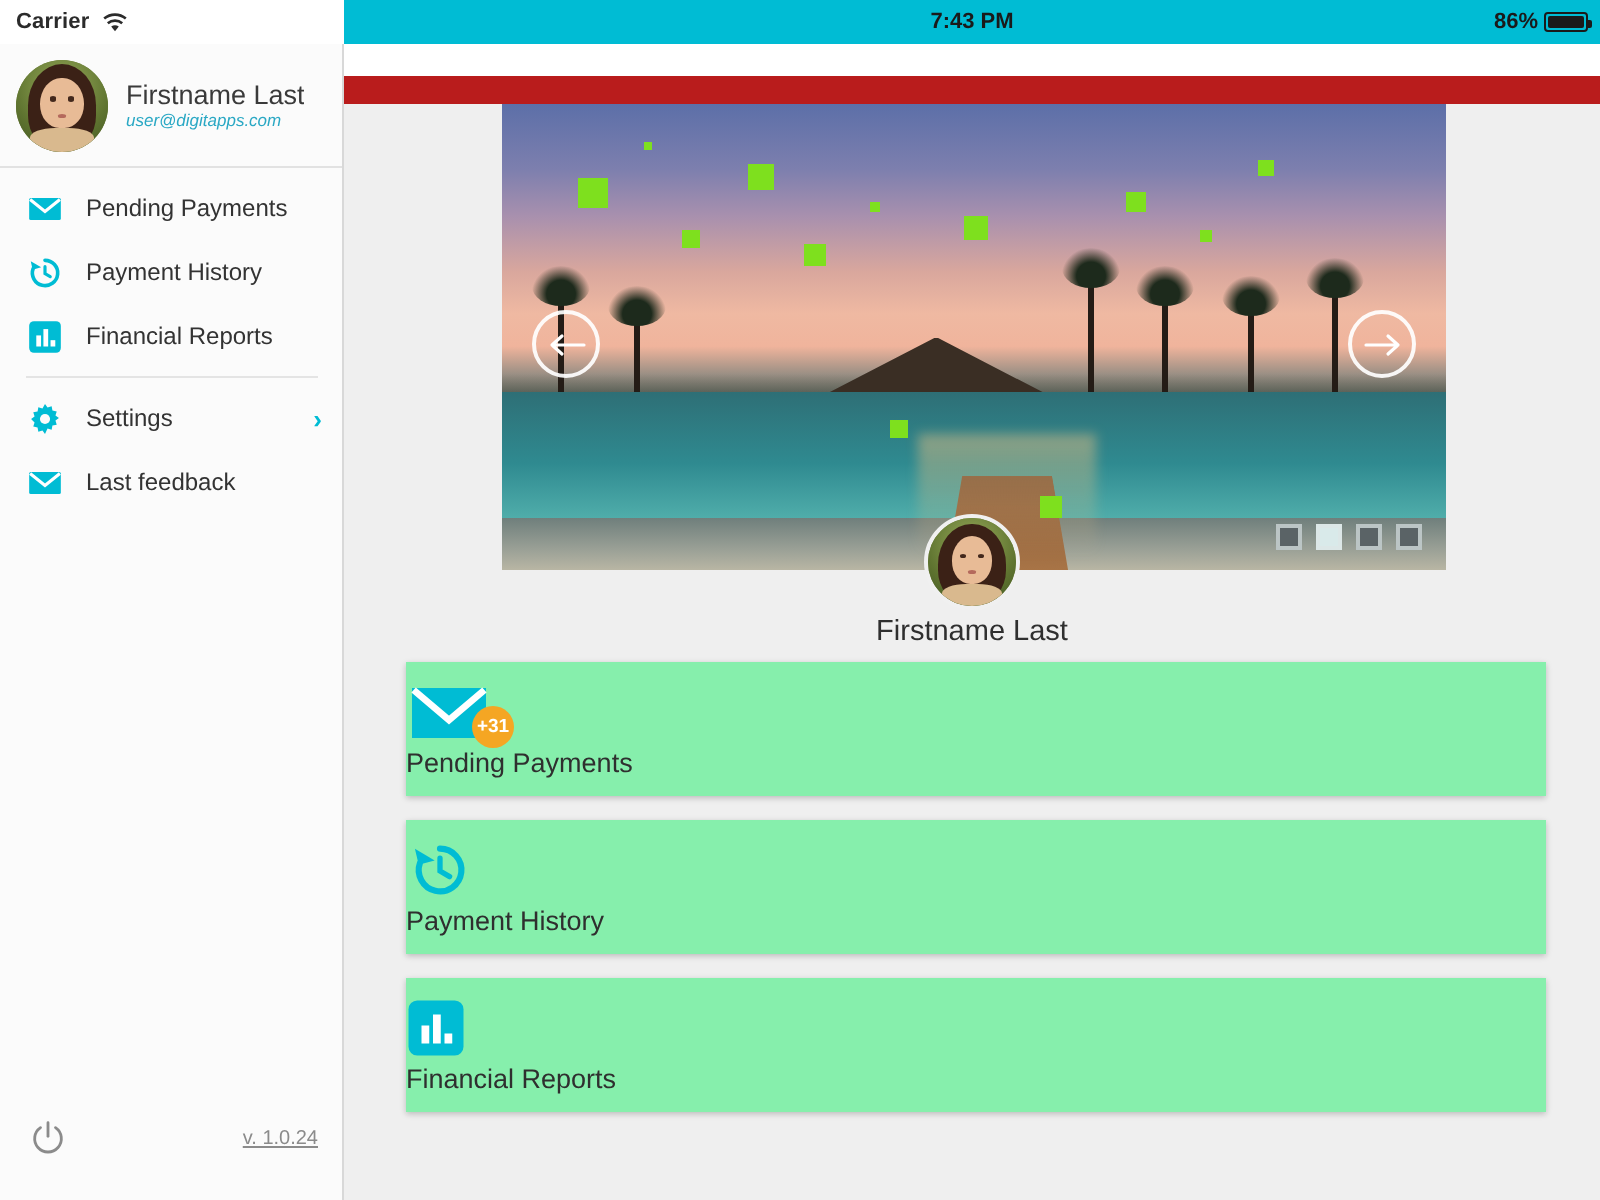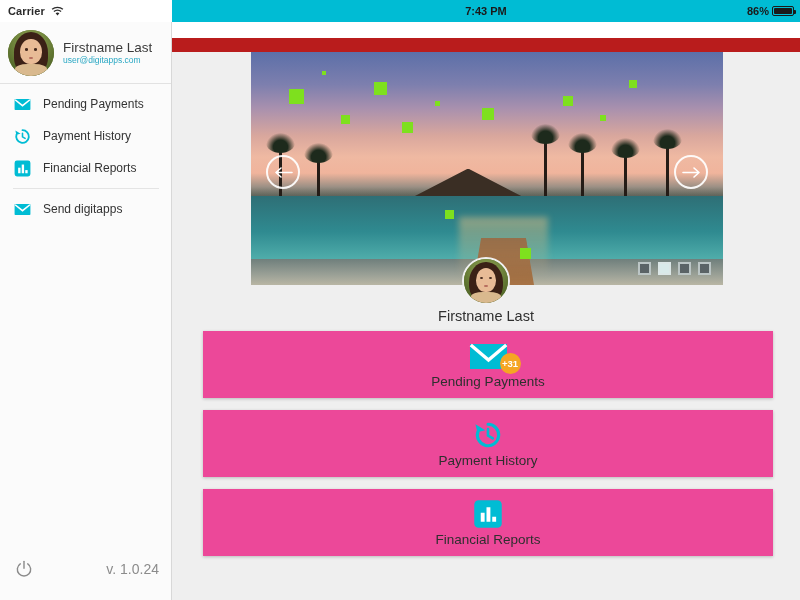--- a/index.html
+++ b/index.html
@@ -49,38 +49,38 @@
   .profile {
     height: 62px; display: flex; align-items: center; padding: 0 10px 0 8px; gap: 9px;
     border-bottom: 1px solid #e2e2e2;
   }
   .avatar-sm {
     width: 46px; height: 46px; border-radius: 50%; flex: 0 0 46px; overflow: hidden;
     position: relative; background: #6d7f3a;
   }
   .profile-txt { overflow: hidden; }
   .profile-name { font-size: 13.5px; color: #3a3a3a; white-space: nowrap; }
-  .profile-mail { font-size: 8.5px; color: #2aa8c4; margin-top: 0; white-space: nowrap; }
+  .profile-mail { font-size: 8.5px; color: #2aa8c4; margin-top: 0; white-space: nowrap; font-style: italic; }
 
   .menu { padding-top: 4px; }
   .menu-item {
     height: 32px; display: flex; align-items: center; padding: 0 10px 0 13px; gap: 11px;
     position: relative;
   }
   .menu-label { font-size: 12px; color: #333333; }
   .menu-sep { height: 1px; background: #e4e4e4; margin: 4px 12px 4px 13px; }
   .chev { margin-left: auto; color: #00bcd4; font-size: 13px; font-weight: bold; line-height: 1; }
   .mi-icon { width: 19px; height: 19px; display: block; flex: 0 0 19px; }
 
   .side-bottom {
     position: absolute; bottom: 0; left: 0; width: 171px; height: 50px;
     display: flex; align-items: center; justify-content: space-between;
     padding: 0 12px 12px 14px;
   }
-  .version { font-size: 14px; color: #8b8b8b; }
+  .version { font-size: 10px; color: #8b8b8b; text-decoration: underline; }
 
   
   .appbar {
     position: absolute; top: 38px; left: 172px; width: 628px; height: 30px;
     background: #b91c1c; display: flex; align-items: flex-end;
   }
   .hamburger { width: 18px; height: 14px; margin-left: 14px; display: flex;
                flex-direction: column; justify-content: space-between; }
   .hamburger span { display: block; height: 2px; background: #ffffff; border-radius: 1px; }
   .appbar-title {
@@ -180,23 +180,23 @@
     border: 2px solid #f0f0f0; background: #6d7f3a; z-index: 5;
   }
   .hero-name {
     position: absolute; left: 0; right: 0; top: 256px; text-align: center;
     font-size: 14.5px; color: #2f2f2f;
   }
 
   
   .cards { position: absolute; left: 31px; top: 279px; width: 570px; }
   .card {
-    background: #ec4899; height: 67px; margin-bottom: 12px;
+    background: #86efac; height: 67px; margin-bottom: 12px;
     box-shadow: 0 1px 3px rgba(0,0,0,.22);
-    display: flex; flex-direction: column; align-items: center; justify-content: center;
+    display: flex; flex-direction: column; align-items: flex-start; justify-content: center;
     gap: 3px; position: relative;
   }
   .card-icon { height: 30px; display: flex; align-items: center; justify-content: center;
                position: relative; }
   .card-label { font-size: 13.5px; color: #2f2f2f; }
   .badge {
     position: absolute; right: -11px; bottom: -3px;
     background: #f5a623; color: #ffffff; border-radius: 50%;
     width: 21px; height: 21px; font-size: 9.5px; font-weight: bold;
     display: flex; align-items: center; justify-content: center;
@@ -289,27 +289,35 @@
           <rect x="2" y="2" width="20" height="20" rx="3" fill="#00bcd4"></rect>
           <rect x="6.5" y="11" width="3" height="7" fill="#ffffff"></rect>
           <rect x="11" y="7" width="3" height="11" fill="#ffffff"></rect>
           <rect x="15.5" y="14" width="3" height="4" fill="#ffffff"></rect>
         </svg>
         <span class="menu-label">Financial Reports</span>
       </div>
 
       <div class="menu-sep"></div>
 
+      <div class="menu-item">
+        <svg class="mi-icon" viewBox="0 0 24 24">
+          <path d="M12 2.6 l1.6 2.2 2.6-.8 .5 2.7 2.7 .5-.8 2.6 2.2 1.6-2.2 1.6 .8 2.6-2.7 .5-.5 2.7-2.6-.8L12 21.4l-1.6-2.2-2.6 .8-.5-2.7-2.7-.5 .8-2.6L3.2 12l2.2-1.6-.8-2.6 2.7-.5 .5-2.7 2.6 .8Z" fill="#00bcd4"></path>
+          <circle cx="12" cy="12" r="3.2" fill="#fbfbfb"></circle>
+        </svg>
+        <span class="menu-label">Settings</span>
+        <span class="chev">›</span>
+      </div>
 
       <div class="menu-item">
         <svg class="mi-icon" viewBox="0 0 24 24">
           <rect x="2" y="5" width="20" height="14" rx="1" fill="#00bcd4"></rect>
           <path d="M2.6 6 L12 13.5 L21.4 6" stroke="#ffffff" stroke-width="2" fill="none"></path>
         </svg>
-        <span class="menu-label">Send digitapps</span>
+        <span class="menu-label">Last feedback</span>
       </div>
 
     </div>
 
     <div class="side-bottom">
       <svg width="20" height="20" viewBox="0 0 24 24">
         <path d="M7.5 5.8 a8 8 0 1 0 9 0" stroke="#8b8b8b" stroke-width="1.7" fill="none" stroke-linecap="round"></path>
         <path d="M12 2.8 V11" stroke="#8b8b8b" stroke-width="1.7" stroke-linecap="round"></path>
       </svg>
       <span class="version">v. 1.0.24</span>

